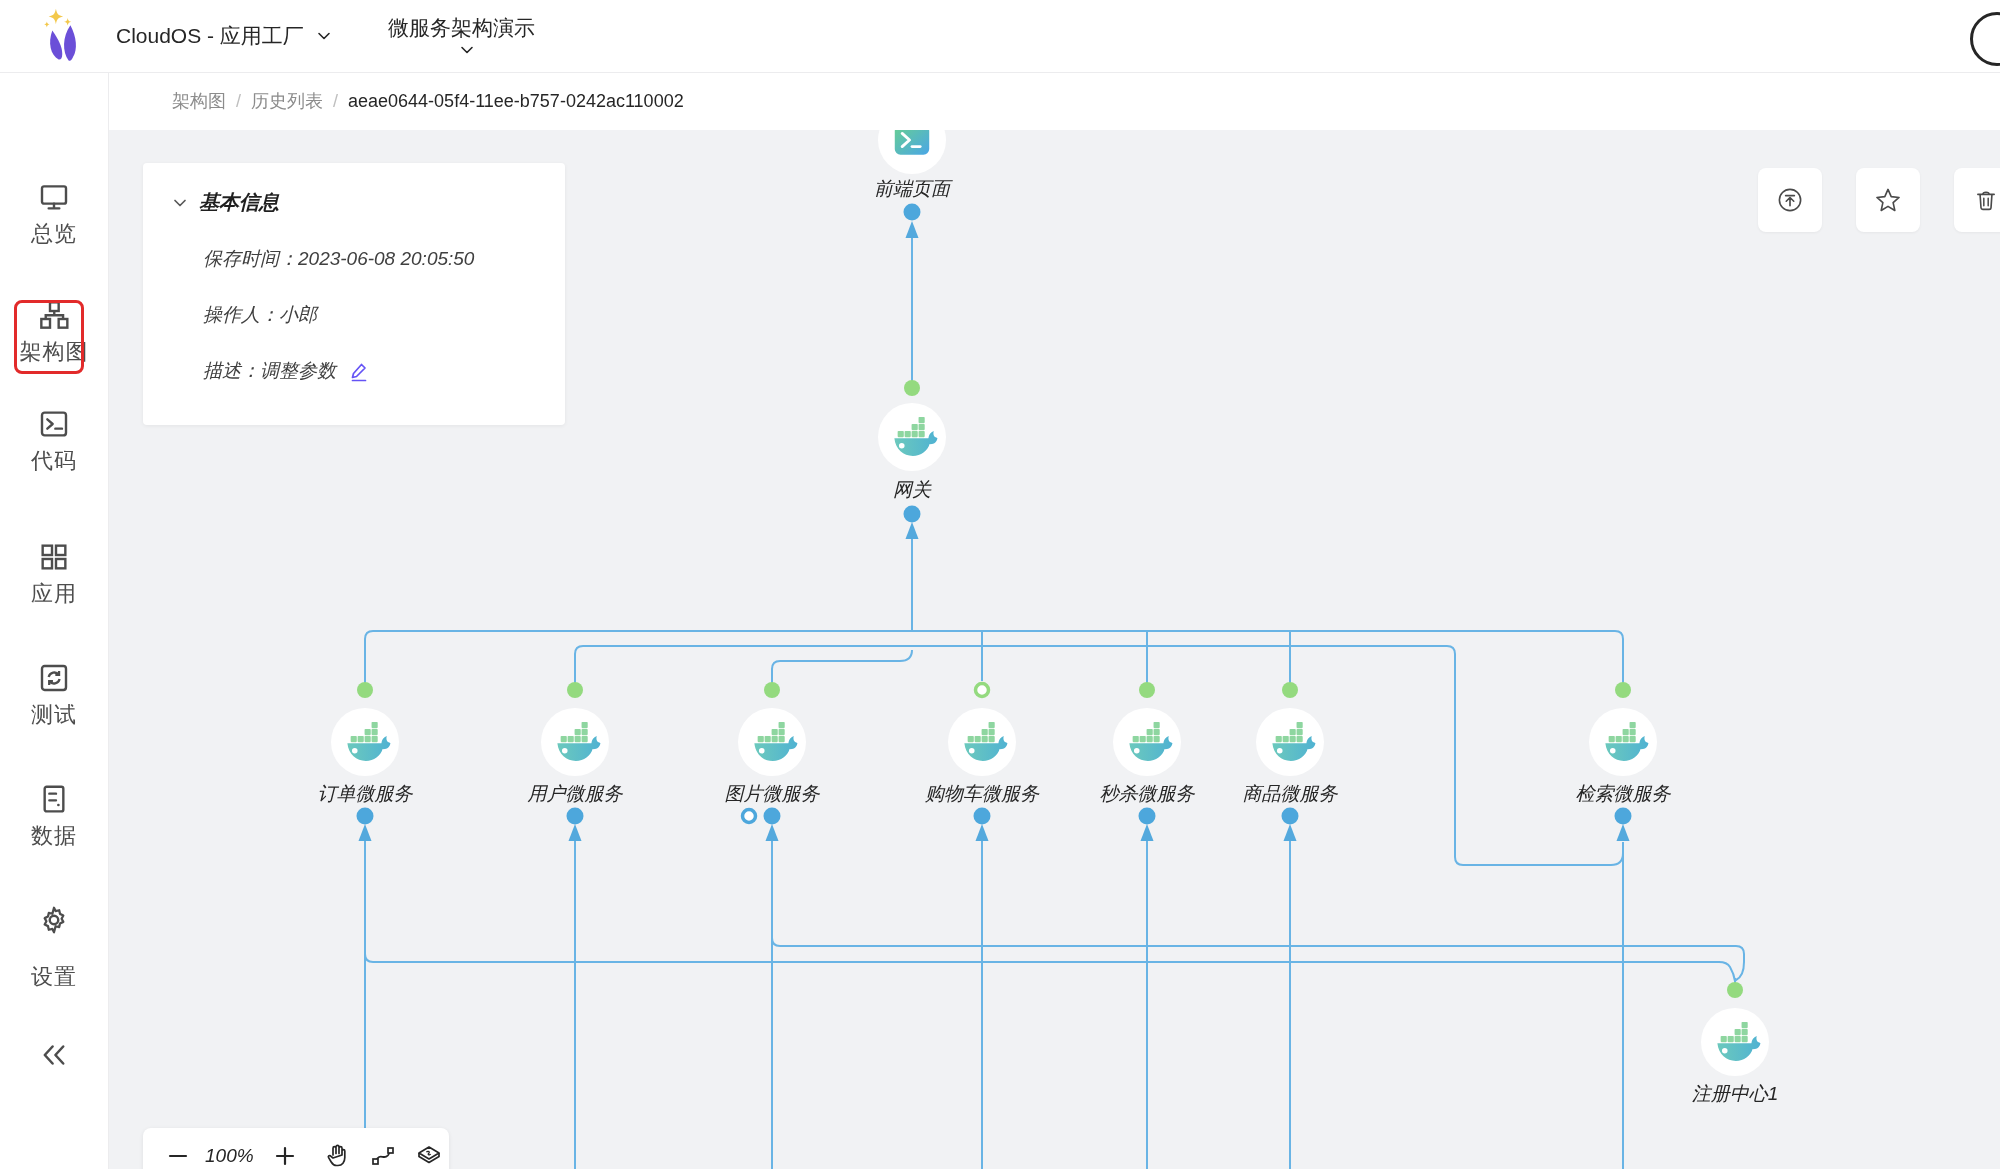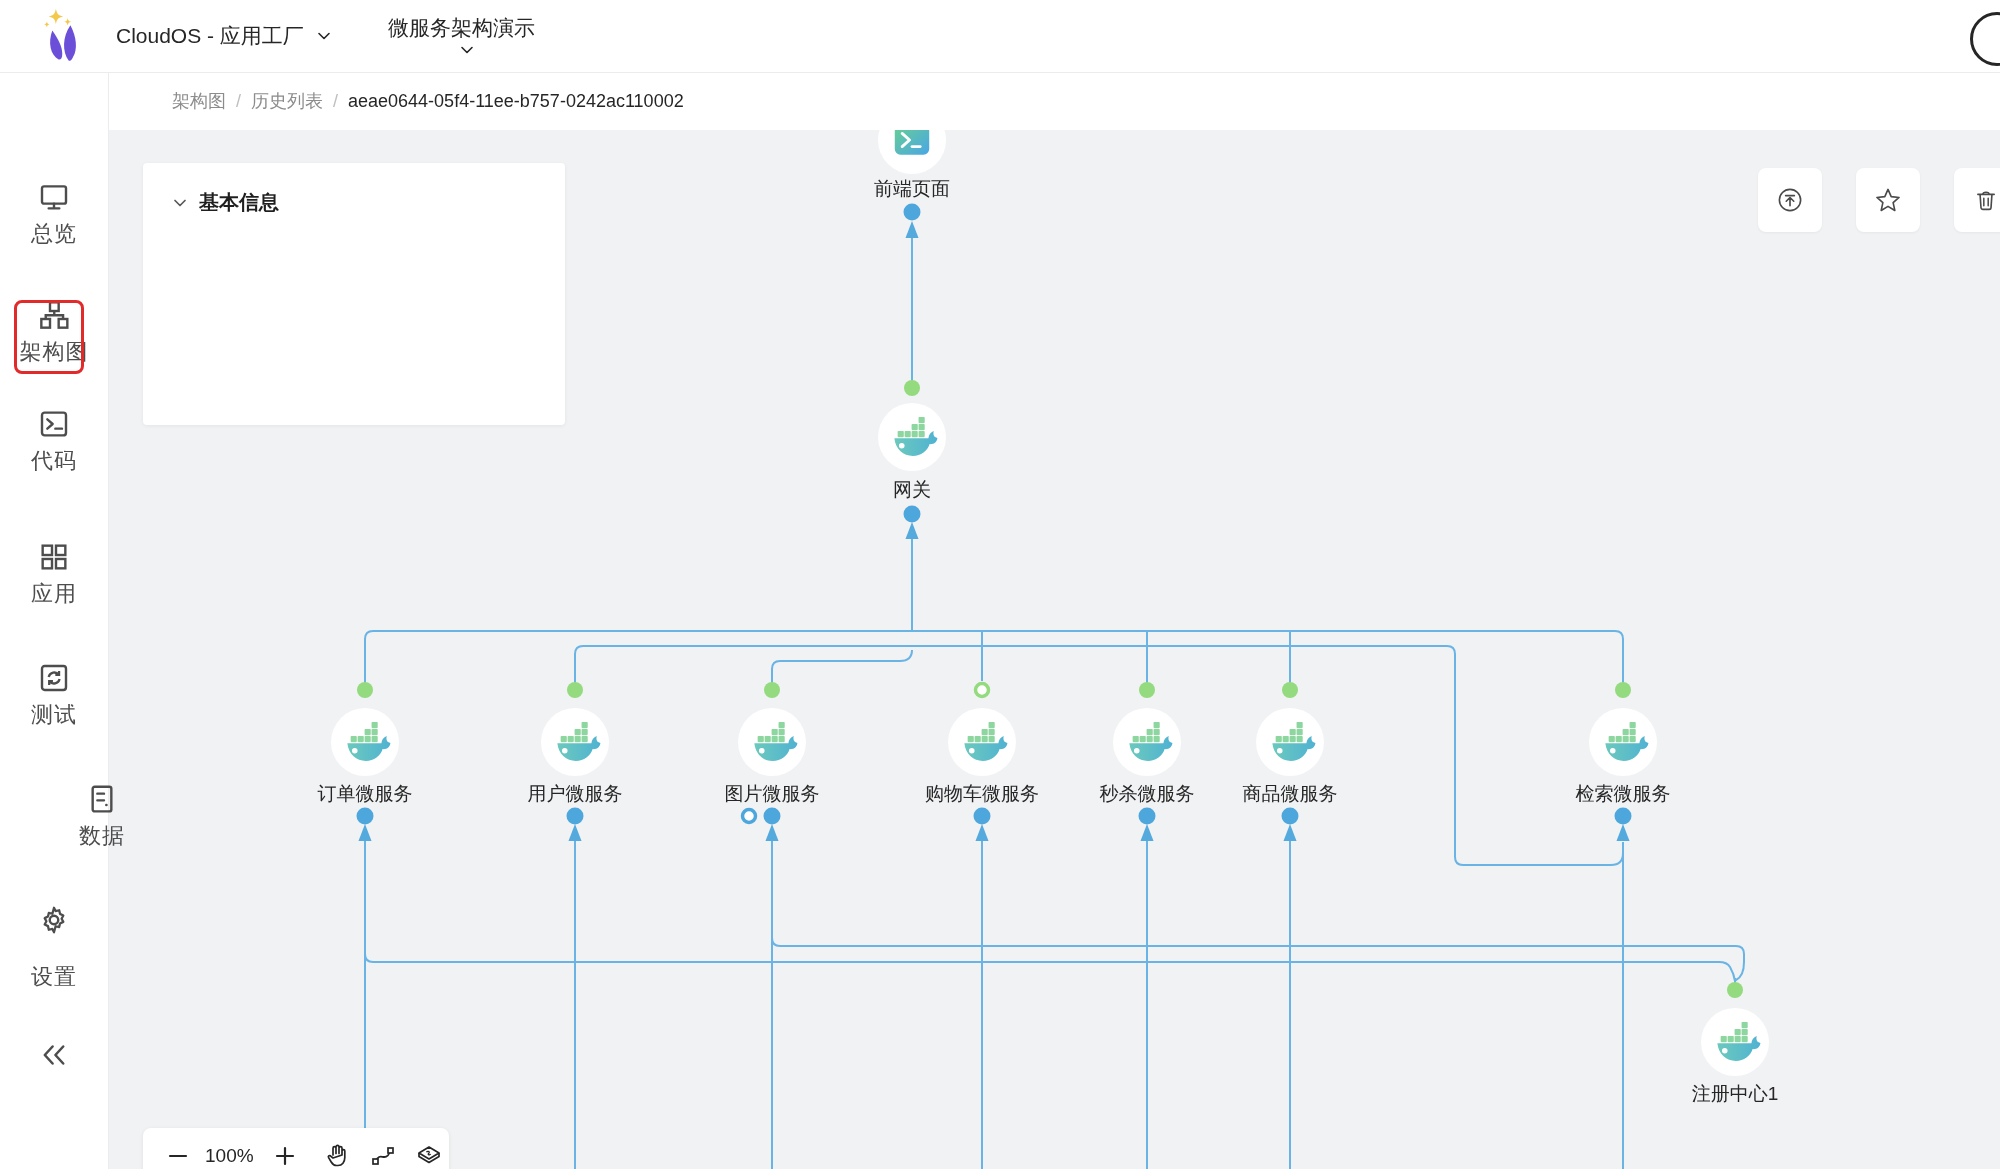--- a/index.html
+++ b/index.html
@@ -33,21 +33,21 @@
   
   .crumbbar{
     position:absolute;left:108px;top:72px;width:1892px;height:58px;background:#fff;z-index:15;
     display:flex;align-items:center;
   }
   .crumbbar .inner{margin-left:64px;font-size:18px;display:flex;align-items:center;gap:10px;}
   .crumb-link{color:#8c8c8c;cursor:pointer;}
   .crumb-sep{color:#bfbfbf;}
   .crumb-cur{color:#262626;}
   
-  .canvas{position:absolute;left:108px;top:130px;width:1892px;height:824px;z-index:1;}
+  .canvas{position:absolute;left:108px;top:130px;width:1892px;height:824px;z-index:1;font-style:italic;}
   .canvas svg.graph{position:absolute;left:0;top:0;}
   .graph text{font-family:"Liberation Sans",sans-serif;font-size:19px;fill:#262626;text-anchor:middle;}
   
   .info-card{
     position:absolute;left:143px;top:163px;width:422px;height:262px;background:#fff;border-radius:4px;
     box-shadow:0 1px 4px rgba(0,0,0,0.06);z-index:10;
   }
   .info-title{display:flex;align-items:center;margin:26px 0 0 28px;}
   .info-title .caret{width:18px;height:18px;}
   .info-title .t{margin-left:10px;font-size:20px;color:#1f1f1f;font-weight:700;}
@@ -125,21 +125,21 @@
         <span class="lbl">应用</span>
       </div>
       <div class="side-item" style="top: 590px;">
         <svg viewBox="0 0 24 24">
           <rect x="3" y="3" width="18" height="18" rx="2" fill="none" stroke="#4d4d4d" stroke-width="1.8"></rect>
           <path d="M8 11.2 a4.3 4.3 0 0 1 7.6 -1.6 M16.2 12.8 a4.3 4.3 0 0 1 -7.6 1.6" fill="none" stroke="#4d4d4d" stroke-width="1.7"></path>
           <path d="M15.8 6.8 v2.8 h-2.8 M8.4 17.2 v-2.8 h2.8" fill="none" stroke="#4d4d4d" stroke-width="1.7"></path>
         </svg>
         <span class="lbl">测试</span>
       </div>
-      <div class="side-item" style="top: 711px; margin-left: 48px;">
+      <div class="side-item" style="top: 711px;">
         <svg viewBox="0 0 24 24">
           <rect x="5" y="2.8" width="14" height="18.5" rx="1.5" fill="none" stroke="#4d4d4d" stroke-width="1.8"></rect>
           <path d="M8.5 8 h5 M8.5 13 h5" stroke="#4d4d4d" stroke-width="1.8" stroke-linecap="round"></path>
           <circle cx="15.3" cy="16.5" r="1" fill="#4d4d4d"></circle>
         </svg>
         <span class="lbl">数据</span>
       </div>
       <div class="side-item" style="top: 832px; gap: 20px;">
         <svg viewBox="0 0 24 24">
           <circle cx="12" cy="12" r="3.2" fill="none" stroke="#4d4d4d" stroke-width="1.8"></circle>
@@ -298,20 +298,35 @@
       </g>
   </svg>
 
   <div class="info-card" style="left:35px;top:33px;">
     <div class="info-title">
       <svg class="caret" viewBox="0 0 18 18">
         <path d="M4 6.5 L9 11.5 L14 6.5" fill="none" stroke="#595959" stroke-width="1.7" stroke-linecap="round" stroke-linejoin="round"></path>
       </svg>
       <span class="t">基本信息</span>
     </div>
+    <div id="info-rows">
+        <div class="info-row">
+          <span>保存时间：2023-06-08 20:05:50</span>
+        </div>
+        <div class="info-row">
+          <span>操作人：小郎</span>
+        </div>
+        <div class="info-row">
+          <span>描述：调整参数</span>
+          <svg class="edit-pen" viewBox="0 0 22 22">
+            <path d="M13.5 4.5 L17 8 L8.5 16.5 L4.5 17.5 L5.5 13.5 Z" fill="none" stroke="#6553f5" stroke-width="1.7" stroke-linejoin="round"></path>
+            <path d="M4.5 20.5 H 17.5" stroke="#6553f5" stroke-width="1.7" stroke-linecap="round"></path>
+          </svg>
+        </div>
+      </div>
   </div>
 
   <div class="actions" style="left:1650px;top:38px;">
     <div class="act-btn">
       <svg viewBox="0 0 64 64">
         <circle cx="32" cy="32" r="17" fill="none" stroke="#4a4a4a" stroke-width="2.6"></circle>
         <path d="M 25 25 H 39" stroke="#4a4a4a" stroke-width="2.6" stroke-linecap="round"></path>
         <path d="M 32 41 V 29 M 26 34 L 32 28 L 38 34" fill="none" stroke="#4a4a4a" stroke-width="2.6" stroke-linecap="round" stroke-linejoin="round"></path>
       </svg>
     </div>

